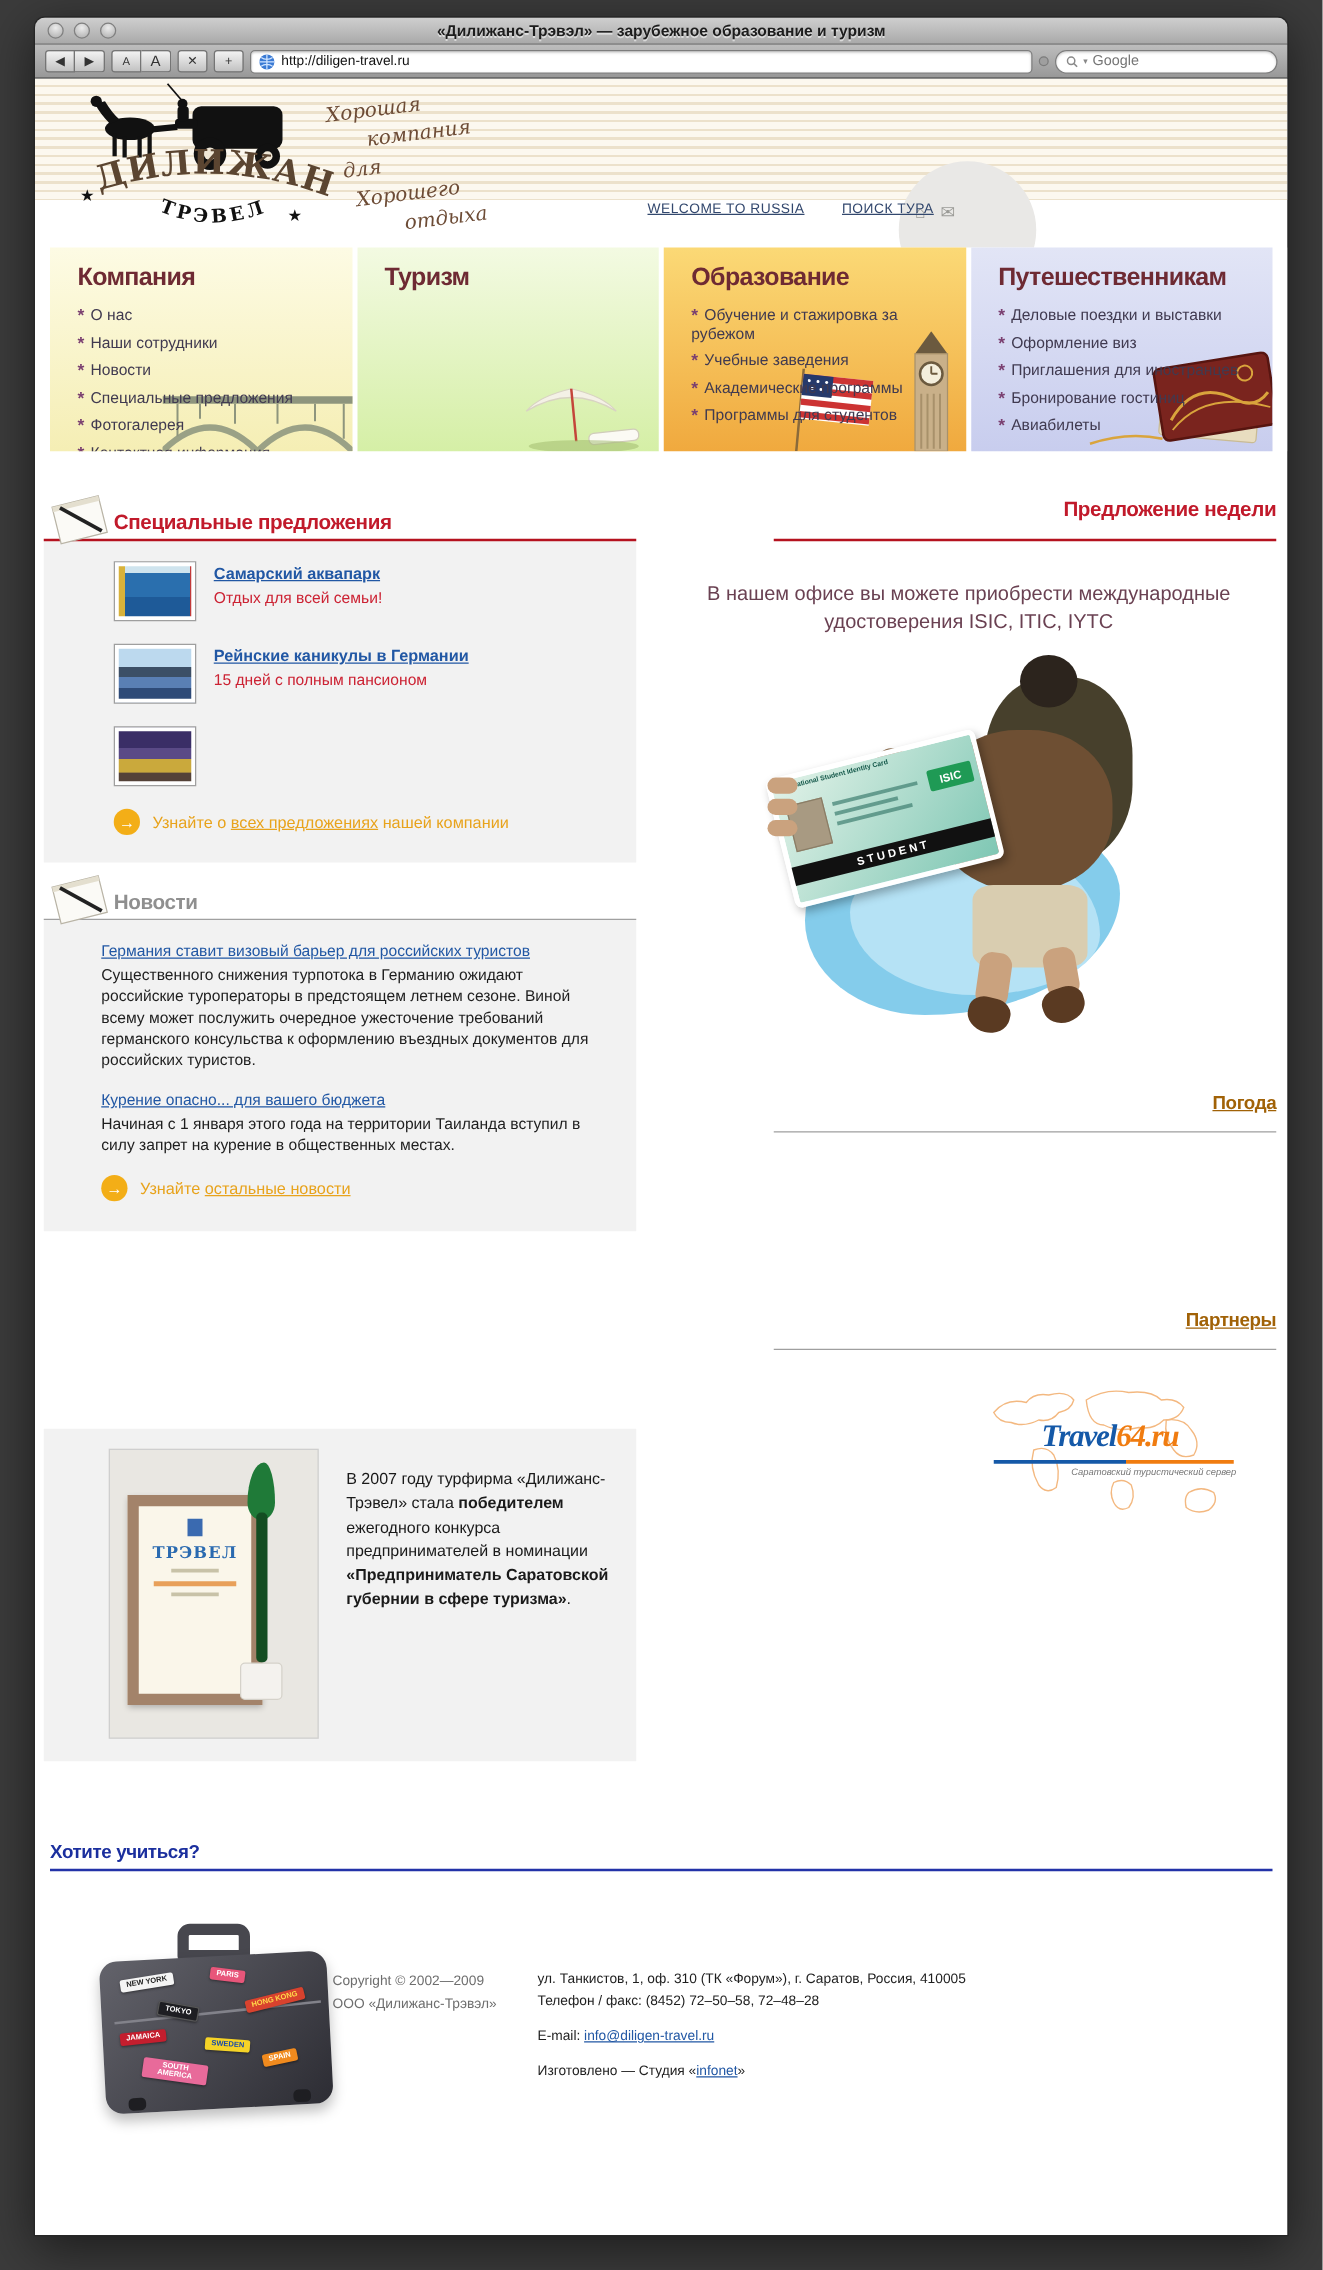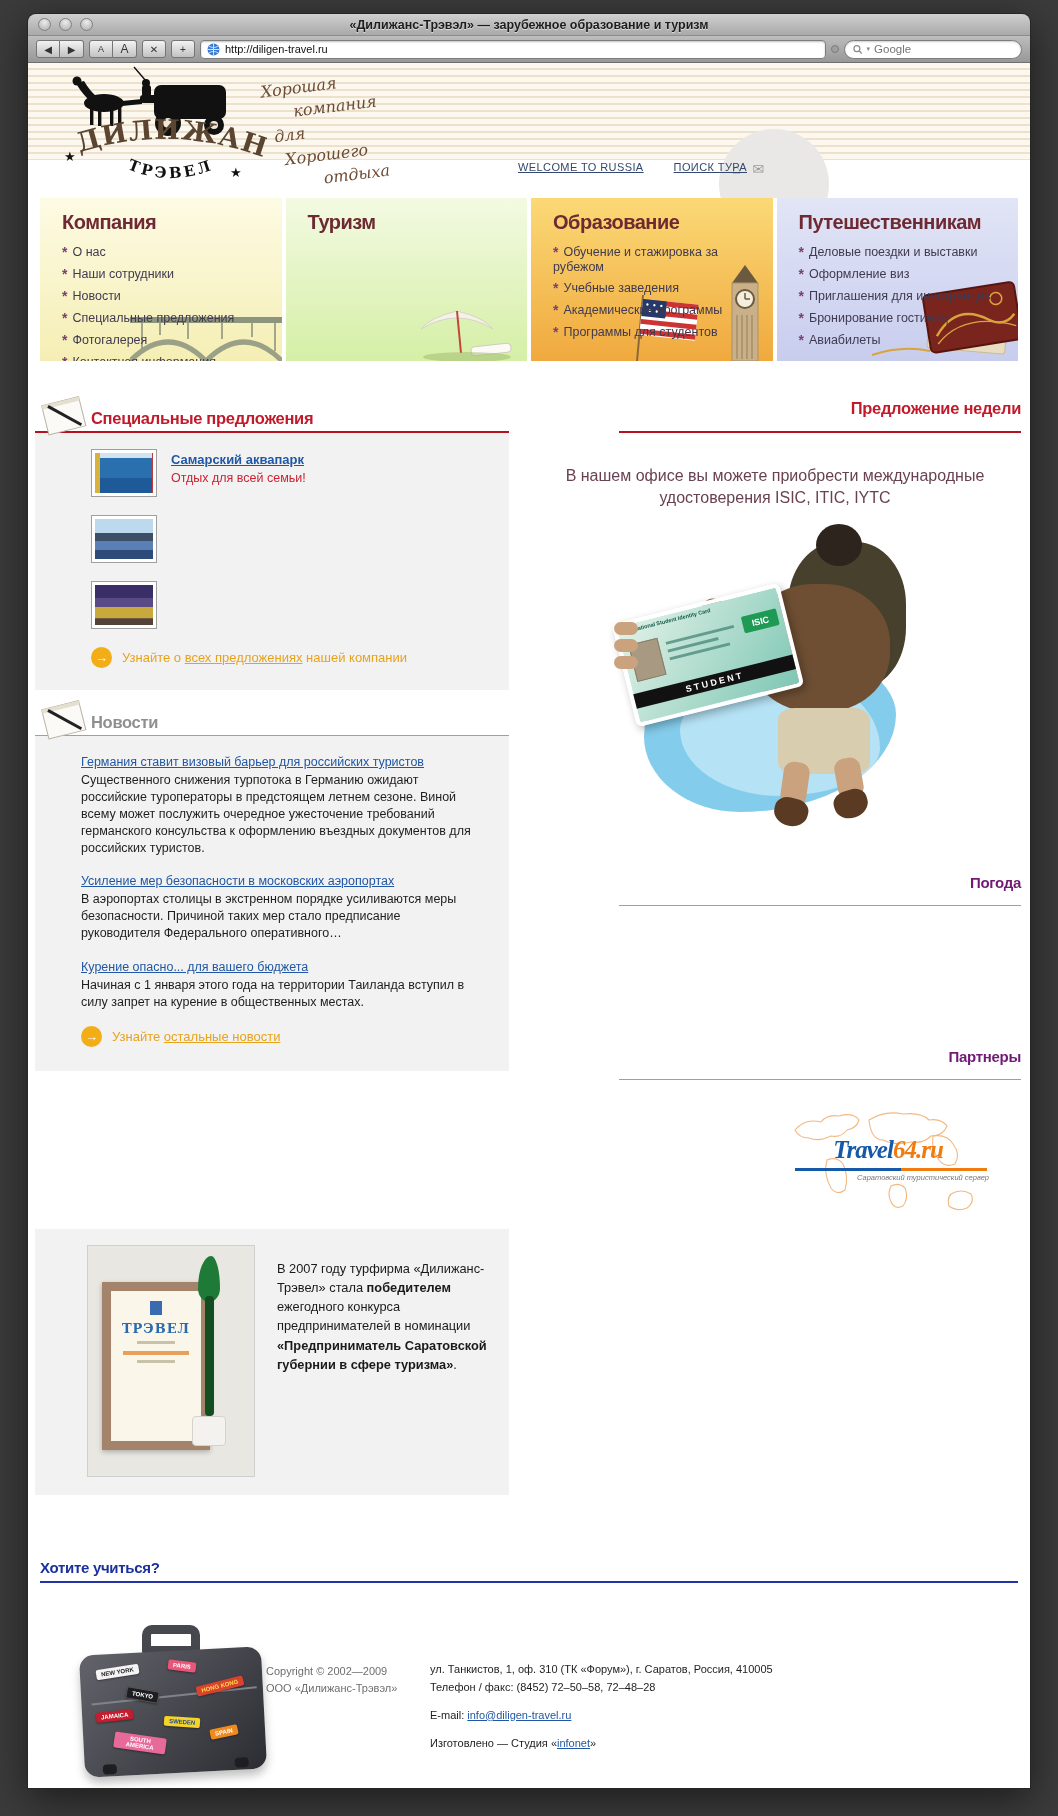--- a/index.html
+++ b/index.html
@@ -108,21 +108,21 @@
   .statue { position:absolute; right:26px; top:10px; width:40px; height:190px; }
   .statue .leaf { position:absolute; right:8px; top:0; width:22px; height:46px; background:#1f7a38; border-radius:60% 40% 50% 50%/70% 70% 30% 30%; }
   .statue .stem { position:absolute; right:14px; top:40px; width:9px; height:120px; background:#134d22; border-radius:4px; }
   .statue .base { position:absolute; right:2px; bottom:0; width:34px; height:30px; background:#f4f2ee; border:1px solid #d5d2ca; border-radius:4px; }
   .atext { margin:14px 0 0 22px; font-size:12.8px; line-height:1.5; color:#1a1a1a; max-width:252px; }
 
   
   .rhead { margin-left:90px; border-bottom:2px solid #b5121f; padding-bottom:13px; text-align:right; }
   .rhead .stitle { font-size:16.5px; font-weight:bold; color:#c11a2b; letter-spacing:-.3px; }
   .rhead.gray { border-bottom:1px solid #9f9f9f; }
-  .rhead.gray .stitle { color:#701a75; font-size:15px; }
+  .rhead.gray .stitle { color:#a16207; font-size:15px;text-decoration:underline; }
   .weektext { width:450px; margin:32px auto 0; text-align:center; font-size:16px; color:#6a4152; line-height:1.35; }
 
   .isicart { position:relative; width:310px; height:322px; margin:18px auto 0; }
   .splash { position:absolute; left:24px; top:118px; width:252px; height:168px; background:#6fc3e8;
     border-radius:48% 52% 62% 38% / 55% 42% 58% 45%; opacity:.85; }
   .splash2 { position:absolute; left:60px; top:150px; width:200px; height:120px; background:#b5e2f5;
     border-radius:55% 45% 50% 50% / 45% 60% 40% 55%; }
   .backpack { position:absolute; left:168px; top:16px; width:118px; height:148px; background:#47402c; border-radius:42%; }
   .jacket { position:absolute; left:128px; top:58px; width:142px; height:128px; background:#6e4f33; border-radius:46%; }
   .head { position:absolute; left:196px; top:-2px; width:46px; height:42px; background:#2c241d; border-radius:50%; }
@@ -397,20 +397,24 @@
         <div class="sbody">
           <div class="offer">
             <div class="thumb th1"></div>
             <div class="otext">
               <a href="#">Самарский аквапарк</a>
               <div class="odesc">Отдых для всей семьи!</div>
             </div>
           </div>
           <div class="offer">
             <div class="thumb th2"></div>
+            <div class="otext">
+              <a href="#">Рейнские каникулы в Германии</a>
+              <div class="odesc">15 дней с полным пансионом</div>
+            </div>
           </div>
           <div class="offer">
             <div class="thumb th3"></div>
           </div>
           <div class="morelink">
             <span class="ocirc">→</span>
             <span><span>Узнайте о </span><a href="#">всех предложениях</a><span> нашей компании</span></span>
           </div>
         </div>
 
@@ -423,24 +427,20 @@
               <rect x="8" y="6" width="38" height="4" fill="#e4dfcf"></rect>
               <line x1="14" y1="8" x2="42" y2="34" stroke="#222" stroke-width="3"></line>
             </g>
           </svg>
           <span class="stitle">Новости</span>
         </div>
         <div class="newsbody">
           <div class="nitem">
             <a class="ntitle" href="#">Германия ставит визовый барьер для российских туристов</a>
             <p>Существенного снижения турпотока в Германию ожидают российские туроператоры в предстоящем летнем сезоне. Виной всему может послужить очередное ужесточение требований германского консульства к оформлению въездных документов для российских туристов.</p>
-          </div>
-          <div class="nitem">
-            <a class="ntitle" href="#">Усиление мер безопасности в московских аэропортах</a>
-            <p>В аэропортах столицы в экстренном порядке усиливаются меры безопасности. Причиной таких мер стало предписание руководителя Федерального оперативного…</p>
           </div>
           <div class="nitem">
             <a class="ntitle" href="#">Курение опасно... для вашего бюджета</a>
             <p>Начиная с 1 января этого года на территории Таиланда вступил в силу запрет на курение в общественных местах.</p>
           </div>
           <div class="morelink">
             <span class="ocirc">→</span>
             <span><span>Узнайте </span><a href="#">остальные новости</a></span>
           </div>
         </div>

